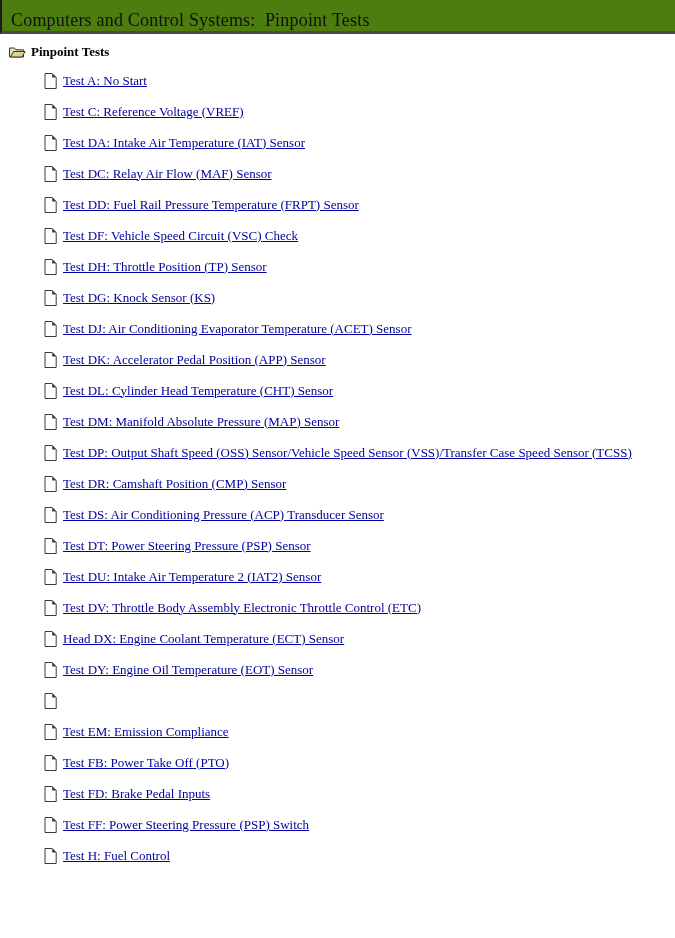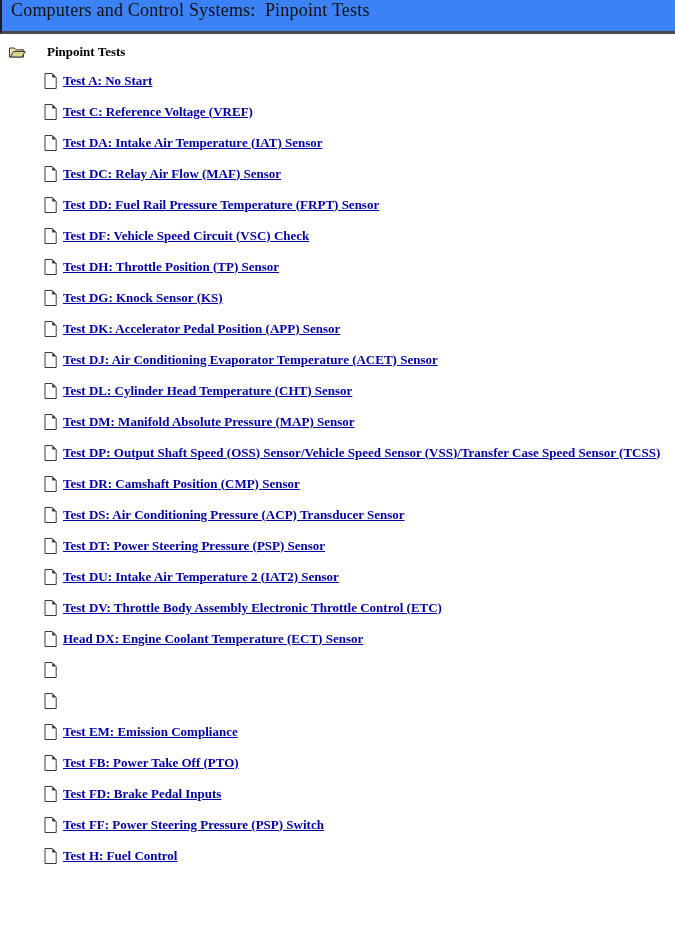--- a/index.html
+++ b/index.html
@@ -8,45 +8,45 @@
   .page {
     position: relative;
     width: 675px;
     height: 938px;
     overflow: hidden;
     background: #ffffff;
   }
 
   .header {
     height: 34px;
-    background: #3b82f6;
+    background: #4d7c0f;
     border-left: 2px solid #1c1c1c;
     border-bottom: 3px solid #4a4a4a;
     display: flex;
-    align-items: flex-start;
+    align-items: flex-end;
     padding-left: 9px;
     box-sizing: border-box;
   }
   .header .title {
     font-size: 18px;
     color: #111111;
     white-space: pre; 
     letter-spacing: 0.2px;
   }
 
   .content {
     padding-top: 9px;
   }
 
   .root-row {
     margin-left: 8px;
     height: 18px;
     display: flex;
     align-items: center;
-    gap: 21px;
+    gap: 5px;
     cursor: pointer;
   }
   .root-row .root-label {
     font-weight: bold;
     font-size: 13px;
     color: #000000;
   }
 
   .list { margin-top: 4px; }
 
@@ -56,21 +56,21 @@
     align-items: center;
     padding-left: 44px;
     gap: 6px;
   }
 
   .doc-icon { width: 13px; height: 16px; flex: 0 0 13px; display: inline-block; }
   .folder-icon { width: 18px; height: 14px; flex: 0 0 18px; display: inline-block; }
 
   .test-link {
     font-size: 13px;
-    font-weight: bold;
+    font-weight: normal;
     color: #0000a0;
     text-decoration: underline;
     cursor: pointer;
     white-space: nowrap;
   }
 </style>
 </head>
 <body>
 
 <div class="page">
@@ -173,40 +173,40 @@
     <a class="test-link" href="#">Test DG: Knock Sensor (KS)</a>
   </div>
 
   <div class="row">
     <span class="doc-icon">
       <svg width="13" height="16" viewBox="0 0 13 16" xmlns="http://www.w3.org/2000/svg">
         <path d="M1 0.5 L8.2 0.5 L12.2 4.5 L12.2 15.5 L1 15.5 Z" fill="#ffffff" stroke="#3a3a3a" stroke-width="1"></path>
         <path d="M8.2 0.5 L8.2 4.5 L12.2 4.5 Z" fill="#3a3a3a"></path>
       </svg>
     </span>
+    <a class="test-link" href="#">Test DJ: Air Conditioning Evaporator Temperature (ACET) Sensor</a>
+  </div>
+
+  <div class="row">
+    <span class="doc-icon">
+      <svg width="13" height="16" viewBox="0 0 13 16" xmlns="http://www.w3.org/2000/svg">
+        <path d="M1 0.5 L8.2 0.5 L12.2 4.5 L12.2 15.5 L1 15.5 Z" fill="#ffffff" stroke="#3a3a3a" stroke-width="1"></path>
+        <path d="M8.2 0.5 L8.2 4.5 L12.2 4.5 Z" fill="#3a3a3a"></path>
+      </svg>
+    </span>
     <a class="test-link" href="#">Test DK: Accelerator Pedal Position (APP) Sensor</a>
   </div>
 
   <div class="row">
     <span class="doc-icon">
       <svg width="13" height="16" viewBox="0 0 13 16" xmlns="http://www.w3.org/2000/svg">
         <path d="M1 0.5 L8.2 0.5 L12.2 4.5 L12.2 15.5 L1 15.5 Z" fill="#ffffff" stroke="#3a3a3a" stroke-width="1"></path>
         <path d="M8.2 0.5 L8.2 4.5 L12.2 4.5 Z" fill="#3a3a3a"></path>
       </svg>
     </span>
-    <a class="test-link" href="#">Test DJ: Air Conditioning Evaporator Temperature (ACET) Sensor</a>
-  </div>
-
-  <div class="row">
-    <span class="doc-icon">
-      <svg width="13" height="16" viewBox="0 0 13 16" xmlns="http://www.w3.org/2000/svg">
-        <path d="M1 0.5 L8.2 0.5 L12.2 4.5 L12.2 15.5 L1 15.5 Z" fill="#ffffff" stroke="#3a3a3a" stroke-width="1"></path>
-        <path d="M8.2 0.5 L8.2 4.5 L12.2 4.5 Z" fill="#3a3a3a"></path>
-      </svg>
-    </span>
     <a class="test-link" href="#">Test DL: Cylinder Head Temperature (CHT) Sensor</a>
   </div>
 
   <div class="row">
     <span class="doc-icon">
       <svg width="13" height="16" viewBox="0 0 13 16" xmlns="http://www.w3.org/2000/svg">
         <path d="M1 0.5 L8.2 0.5 L12.2 4.5 L12.2 15.5 L1 15.5 Z" fill="#ffffff" stroke="#3a3a3a" stroke-width="1"></path>
         <path d="M8.2 0.5 L8.2 4.5 L12.2 4.5 Z" fill="#3a3a3a"></path>
       </svg>
     </span>
@@ -284,20 +284,21 @@
     <a class="test-link" href="#">Head DX: Engine Coolant Temperature (ECT) Sensor</a>
   </div>
 
   <div class="row">
     <span class="doc-icon">
       <svg width="13" height="16" viewBox="0 0 13 16" xmlns="http://www.w3.org/2000/svg">
         <path d="M1 0.5 L8.2 0.5 L12.2 4.5 L12.2 15.5 L1 15.5 Z" fill="#ffffff" stroke="#3a3a3a" stroke-width="1"></path>
         <path d="M8.2 0.5 L8.2 4.5 L12.2 4.5 Z" fill="#3a3a3a"></path>
       </svg>
     </span>
+    <a class="test-link" href="#">Test DY: Engine Oil Temperature (EOT) Sensor</a>
   </div>
 
   <div class="row">
     <span class="doc-icon">
       <svg width="13" height="16" viewBox="0 0 13 16" xmlns="http://www.w3.org/2000/svg">
         <path d="M1 0.5 L8.2 0.5 L12.2 4.5 L12.2 15.5 L1 15.5 Z" fill="#ffffff" stroke="#3a3a3a" stroke-width="1"></path>
         <path d="M8.2 0.5 L8.2 4.5 L12.2 4.5 Z" fill="#3a3a3a"></path>
       </svg>
     </span>
   </div>

